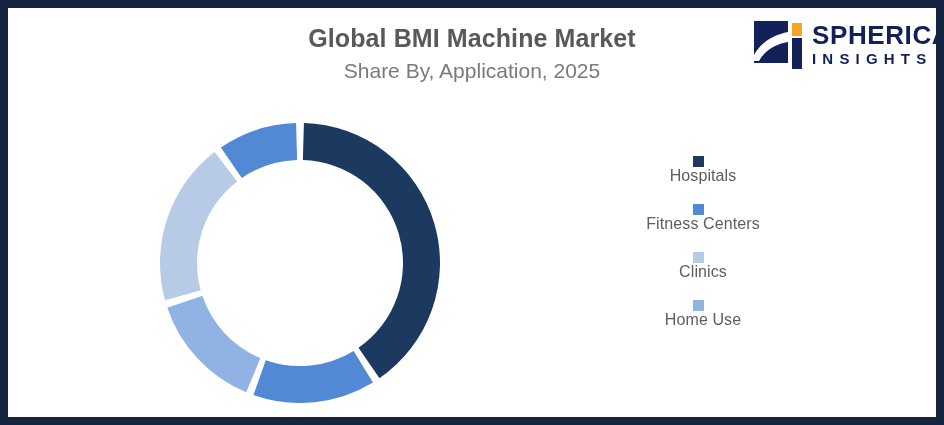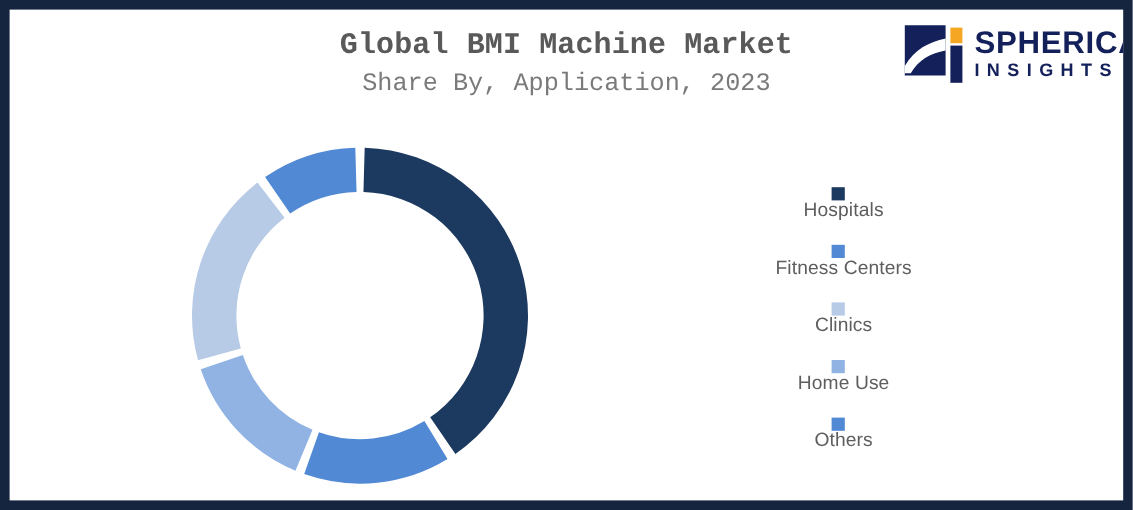--- a/index.html
+++ b/index.html
@@ -26,21 +26,20 @@
     width: 928px;
     height: 90px;
   }
   #titles {
     position: absolute;
     left: 0;
     top: 14px;
     width: 928px;
     text-align: center;
     pointer-events: none;
-    font-family: Liberation Mono, monospace;
   }
   #chart-title {
     font-size: 25px;
     font-weight: bold;
     color: #595959;
     letter-spacing: 0.1px;
     line-height: 32px;
   }
   #chart-subtitle {
     font-size: 21px;
@@ -125,21 +124,21 @@
 </style>
 </head>
 <body>
 
 <div id="frame">
 
   <div id="header">
 
     <div id="titles">
       <div id="chart-title">Global BMI Machine Market</div>
-      <div id="chart-subtitle">Share By, Application, 2023</div>
+      <div id="chart-subtitle">Share By, Application, 2025</div>
     </div>
 
     <div id="logo">
       <div id="logo-mark">
         <svg width="52" height="52" viewBox="0 0 52 52">
           <path d="M2 2 H36 V44 H2 Z" fill="#13205a"></path>
           <path d="M2 36 C10 22, 22 16, 36 13 L36 23 C24 25, 13 31, 7 42 L2 42 Z" fill="#ffffff"></path>
           <rect x="40" y="4" width="10" height="13" fill="#f5a623"></rect>
           <rect x="40" y="19" width="10" height="31" fill="#13205a"></rect>
         </svg>
@@ -174,19 +173,15 @@
         <span class="legend-label">Fitness Centers</span>
       </div>
       <div class="legend-item">
         <span class="legend-swatch" style="background: rgb(183, 203, 230);"></span>
         <span class="legend-label">Clinics</span>
       </div>
       <div class="legend-item">
         <span class="legend-swatch" style="background: rgb(144, 179, 227);"></span>
         <span class="legend-label">Home Use</span>
       </div>
-      <div class="legend-item">
-        <span class="legend-swatch" style="background: rgb(81, 137, 212);"></span>
-        <span class="legend-label">Others</span>
-      </div>
     </div>
 
 </div>
 
 </body></html>

